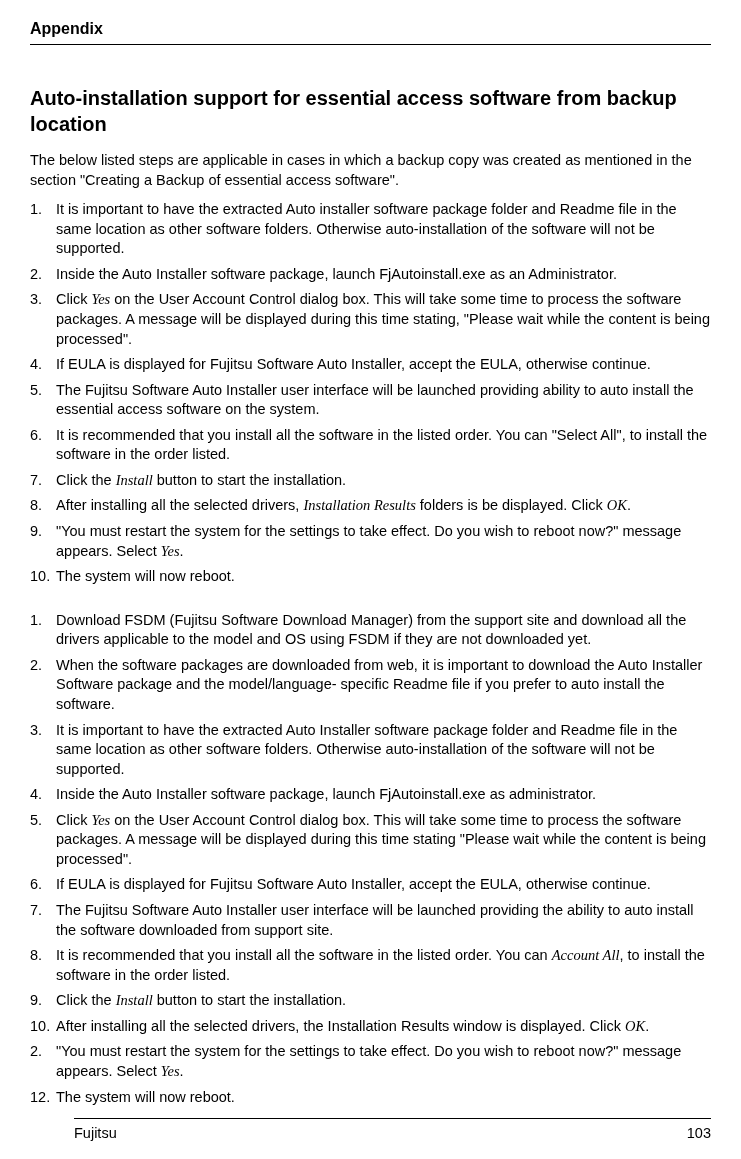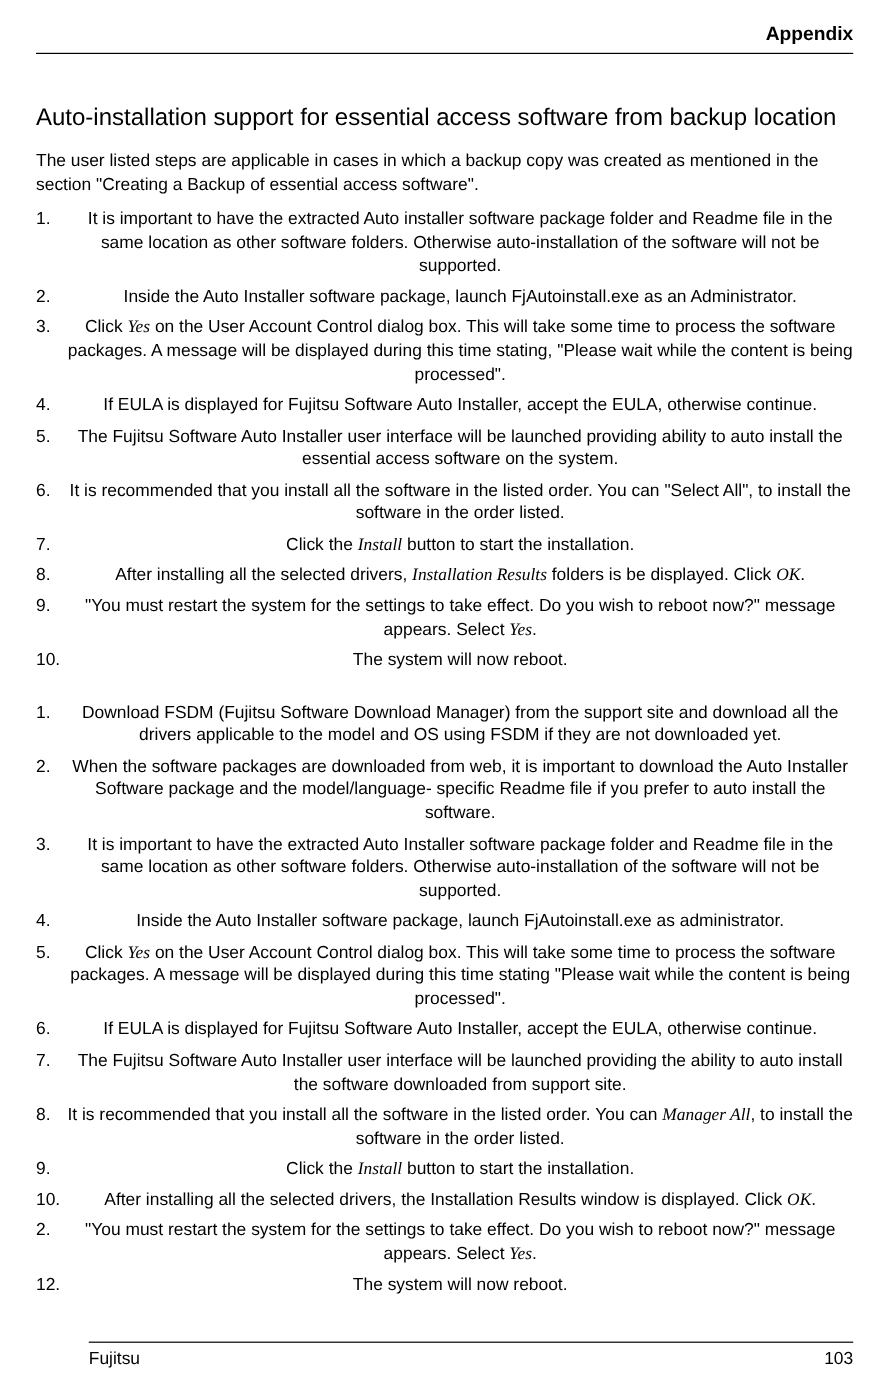--- a/index.html
+++ b/index.html
@@ -10,29 +10,29 @@
     body {
       font-family: Arial, Helvetica, sans-serif;
       width: 741px;
       height: 1159px;
       background: white;
       color: black;
       padding: 20px 30px 20px 30px;
       position: relative;
     }
     .header-section {
-      text-align: right;
+      text-align: left;
       font-weight: bold;
       font-size: 16px;
       padding-bottom: 6px;
       border-bottom: 1.5px solid black;
       margin-bottom: 40px;
     }
     .section-title {
-      font-weight: normal;
+      font-weight: bold;
       font-size: 20px;
       margin-bottom: 14px;
       line-height: 1.3;
     }
     .intro-text {
       font-size: 14.5px;
       line-height: 1.35;
       margin-bottom: 10px;
     }
     .list-item {
@@ -40,21 +40,20 @@
       font-size: 14.5px;
       line-height: 1.35;
       margin-bottom: 6px;
     }
     .list-number {
       width: 26px;
       flex-shrink: 0;
     }
     .list-content {
       flex: 1;
-      text-align: center;
     }
     .section2 {
       margin-top: 24px;
     }
     .italic {
       font-style: italic;
       font-family: 'Times New Roman', Times, serif;
     }
     .footer {
       position: absolute;
@@ -70,21 +69,21 @@
     }
   </style>
 </head>
 <body>
 
 <div class="header-section">
   <span>Appendix</span>
 </div>
 
 <div class="section-title">Auto-installation support for essential access software from backup location</div>
-<div class="intro-text">The user listed steps are applicable in cases in which a backup copy was created as mentioned in the section "Creating a Backup of essential access software".</div>
+<div class="intro-text">The below listed steps are applicable in cases in which a backup copy was created as mentioned in the section "Creating a Backup of essential access software".</div>
 <div id="list1">
     <div class="list-item">
       <div class="list-number">1.</div>
       <div class="list-content">It is important to have the extracted Auto installer software package folder and Readme file in the same location as other software folders. Otherwise auto-installation of the software will not be supported.</div>
     </div>
     <div class="list-item">
       <div class="list-number">2.</div>
       <div class="list-content">Inside the Auto Installer software package, launch FjAutoinstall.exe as an Administrator.</div>
     </div>
     <div class="list-item">
@@ -146,21 +145,21 @@
       <div class="list-item">
         <div class="list-number">6.</div>
         <div class="list-content">If EULA is displayed for Fujitsu Software Auto Installer, accept the EULA, otherwise continue.</div>
       </div>
       <div class="list-item">
         <div class="list-number">7.</div>
         <div class="list-content">The Fujitsu Software Auto Installer user interface will be launched providing the ability to auto install the software downloaded from support site.</div>
       </div>
       <div class="list-item">
         <div class="list-number">8.</div>
-        <div class="list-content"><span>It is recommended that you install all the software in the listed order. You can </span><span class="italic">Manager All</span><span>, to install the software in the order listed.</span></div>
+        <div class="list-content"><span>It is recommended that you install all the software in the listed order. You can </span><span class="italic">Account All</span><span>, to install the software in the order listed.</span></div>
       </div>
       <div class="list-item">
         <div class="list-number">9.</div>
         <div class="list-content"><span>Click the </span><span class="italic">Install</span><span> button to start the installation.</span></div>
       </div>
       <div class="list-item">
         <div class="list-number">10.</div>
         <div class="list-content"><span>After installing all the selected drivers, the Installation Results window is displayed. Click </span><span class="italic">OK</span><span>.</span></div>
       </div>
       <div class="list-item">

